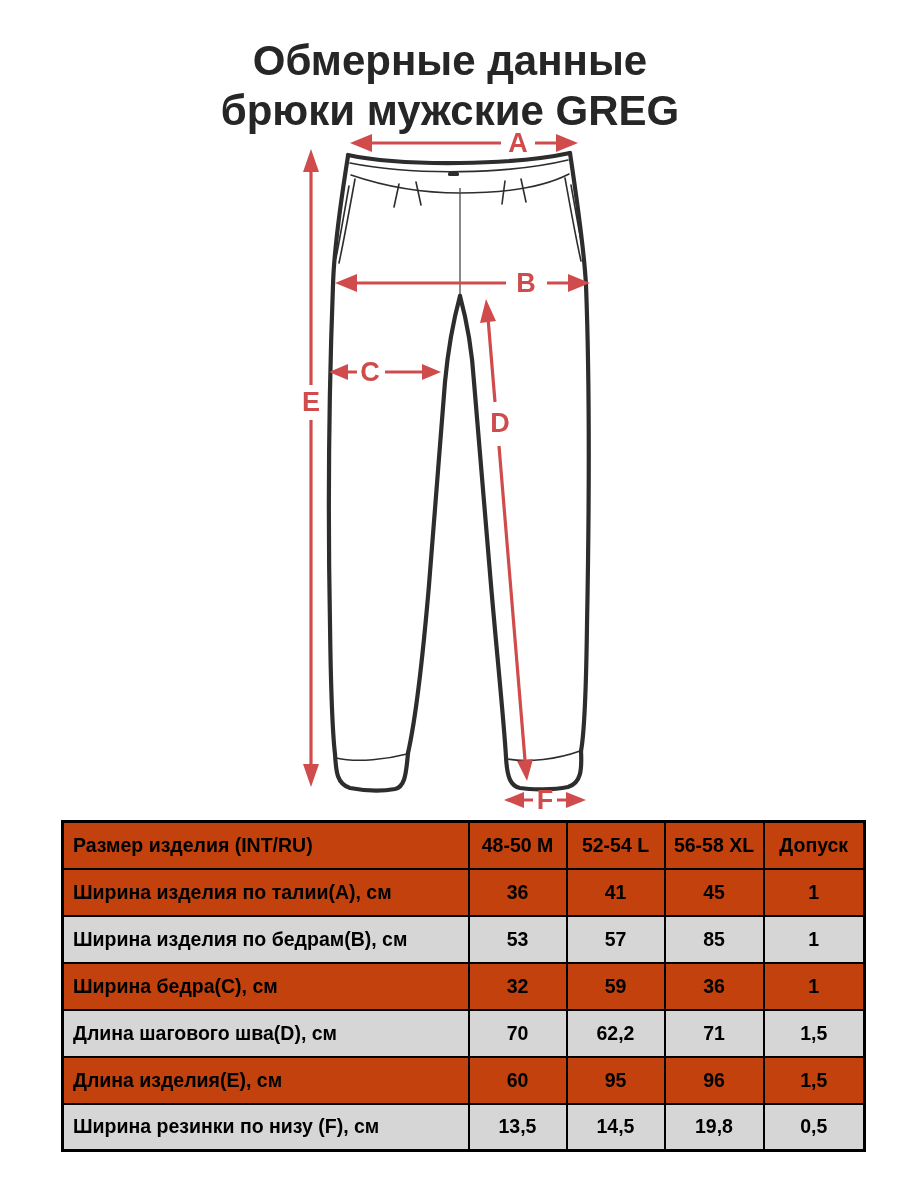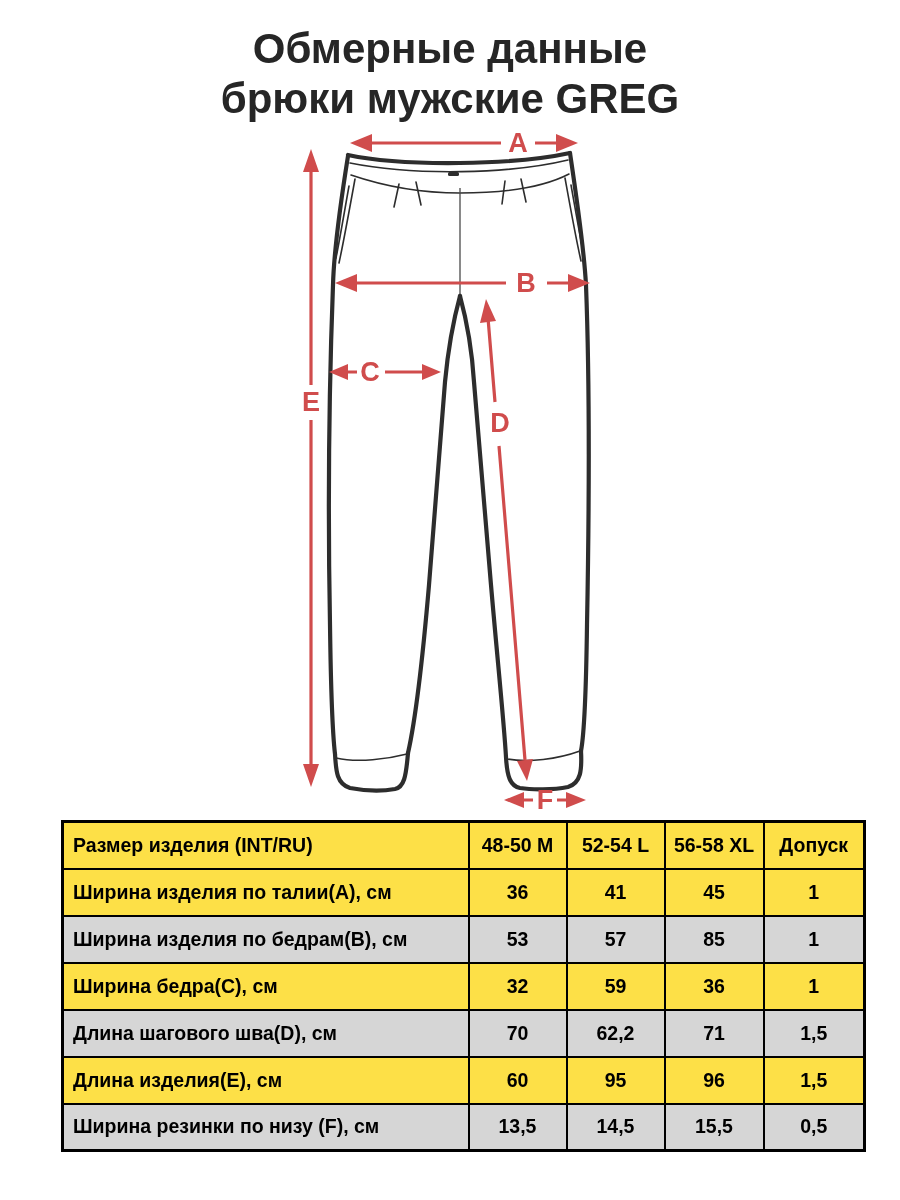--- a/index.html
+++ b/index.html
@@ -11,21 +11,21 @@
   *{margin:0;padding:0;box-sizing:border-box;}
   html,body{width:900px;height:1200px;}
   body{
     position:relative;
     background:#ffffff;
     font-family:"Liberation Sans", sans-serif;
     overflow:hidden;
   }
   .title{
     position:absolute;
-    top:24px; left:0; width:100%;
+    top:36px; left:0; width:100%;
     text-align:center;
     font-size:42px;
     font-weight:bold;
     line-height:1.2;
     color:var(--text-dark);
   }
   .diagram-svg{
     position:absolute;
     top:0; left:0;
     width:900px; height:1200px;
@@ -44,21 +44,21 @@
   }
   table.size-table{
     position:absolute;
     left:61px; top:820px;
     width:802px;
     border-collapse:collapse;
     table-layout:fixed;
     border:3px solid #000;
     font-size:19.5px;
     color:#000;
-    background:#fde047;
+    background:#c2410c;
   }
   .size-table td,.size-table th{
     border:2px solid #000;
     height:47px;
     padding:0 4px;
     vertical-align:middle;
     text-align:center;
     font-weight:bold;
     overflow:hidden;
     white-space:nowrap;
@@ -203,17 +203,17 @@
     <td class="param">Длина изделия(E), см</td>
     <td>60</td>
     <td>95</td>
     <td>96</td>
     <td>1,5</td>
   </tr>
   <tr class="shade">
     <td class="param">Ширина резинки по низу (F), см</td>
     <td>13,5</td>
     <td>14,5</td>
-    <td>15,5</td>
+    <td>19,8</td>
     <td>0,5</td>
   </tr>
 </tbody>
   </table>
 
 </body></html>

